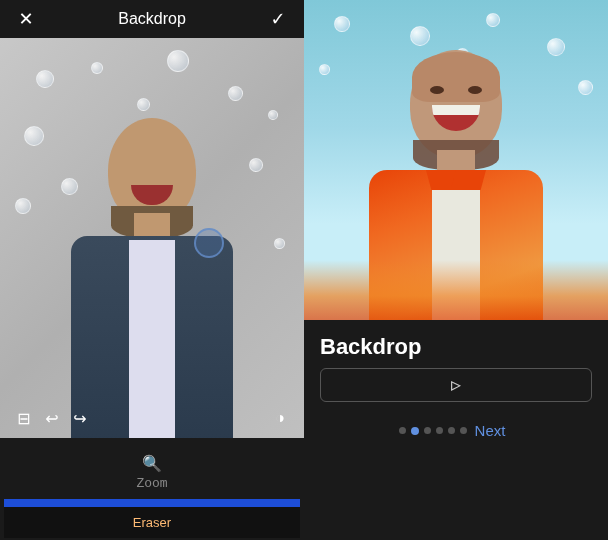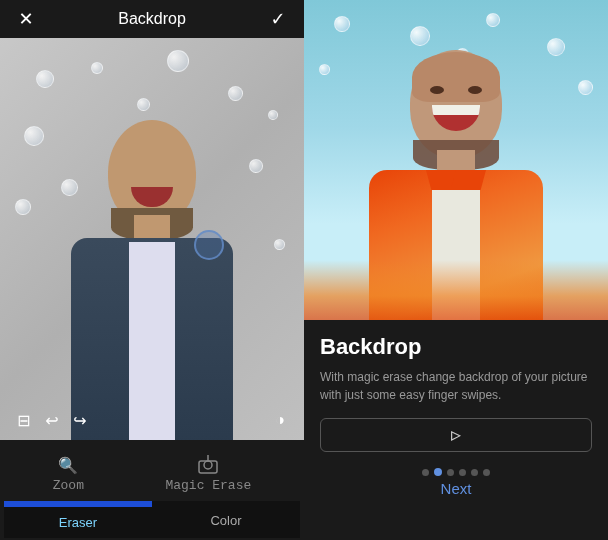--- a/index.html
+++ b/index.html
@@ -156,22 +156,22 @@
       flex: 1;
       text-align: center;
       padding: 8px 0;
       font-size: 13px;
       color: #aaa;
       cursor: pointer;
       border-top: 2px solid transparent;
     }
 
     .bottom-tab.active {
-      color: #7dd3fc;
-      border-top: 6px solid #1d4ed8;
+      color: #fdba74;
+      border-top: 8px solid #1d4ed8;
     }
 
     
     .overlay-icons {
       position: absolute;
       bottom: 0;
       left: 0;
       right: 0;
       display: flex;
       justify-content: space-between;
@@ -275,21 +275,20 @@
       font-size: 12px;
       color: #ccc;
     }
 
     
     .dots-row {
       display: flex;
       align-items: center;
       justify-content: center;
       padding: 4px 0;
-      flex-direction: column;
     }
 
     .dots {
       display: flex;
       gap: 5px;
       align-items: center;
     }
 
     .dot {
       width: 7px;
@@ -375,35 +374,24 @@
       </div>
     </div>
   </div>
 
   <div class="bottom-tools">
     <div class="icon-row">
       <div class="tool-btn">
         <div class="tool-icon">🔍</div>
         <span class="tool-label">Zoom</span>
       </div>
-      <div class="tool-btn">
-        <div class="tool-icon">
-          <svg width="22" height="20" viewBox="0 0 22 20">
-            <rect x="2" y="6" width="18" height="12" rx="2" stroke="#888" stroke-width="1.5" fill="none"></rect>
-            <line x1="11" y1="0" x2="11" y2="6" stroke="#888" stroke-width="1.5"></line>
-            <circle cx="11" cy="10" r="4" stroke="#888" stroke-width="1.5" fill="none"></circle>
-          </svg>
-        </div>
-        <span class="tool-label">Magic Erase</span>
-      </div>
     </div>
 
     <div class="bottom-row">
       <div class="bottom-tab active">Eraser</div>
-      <div class="bottom-tab">Color</div>
     </div>
   </div>
 </div>
 
 <div class="right-panel">
 
   <div class="preview-image-area">
     <div class="preview-bg">
 
       <div class="water-drops">
@@ -446,21 +434,20 @@
 
         </div>
       </div>
 
       <div class="fire-overlay"></div>
     </div>
   </div>
 
   <div class="text-content">
     <h2 class="feature-title">Backdrop</h2>
-    <p class="feature-desc">With magic erase change backdrop of your picture with just some easy finger swipes.</p>
 
     <button class="watch-btn">
       <span class="watch-btn-icon">▷</span>
     </button>
 
     <div class="dots-row">
       <div class="dots">
         <div class="dot"></div>
         <div class="dot active"></div>
         <div class="dot"></div>

